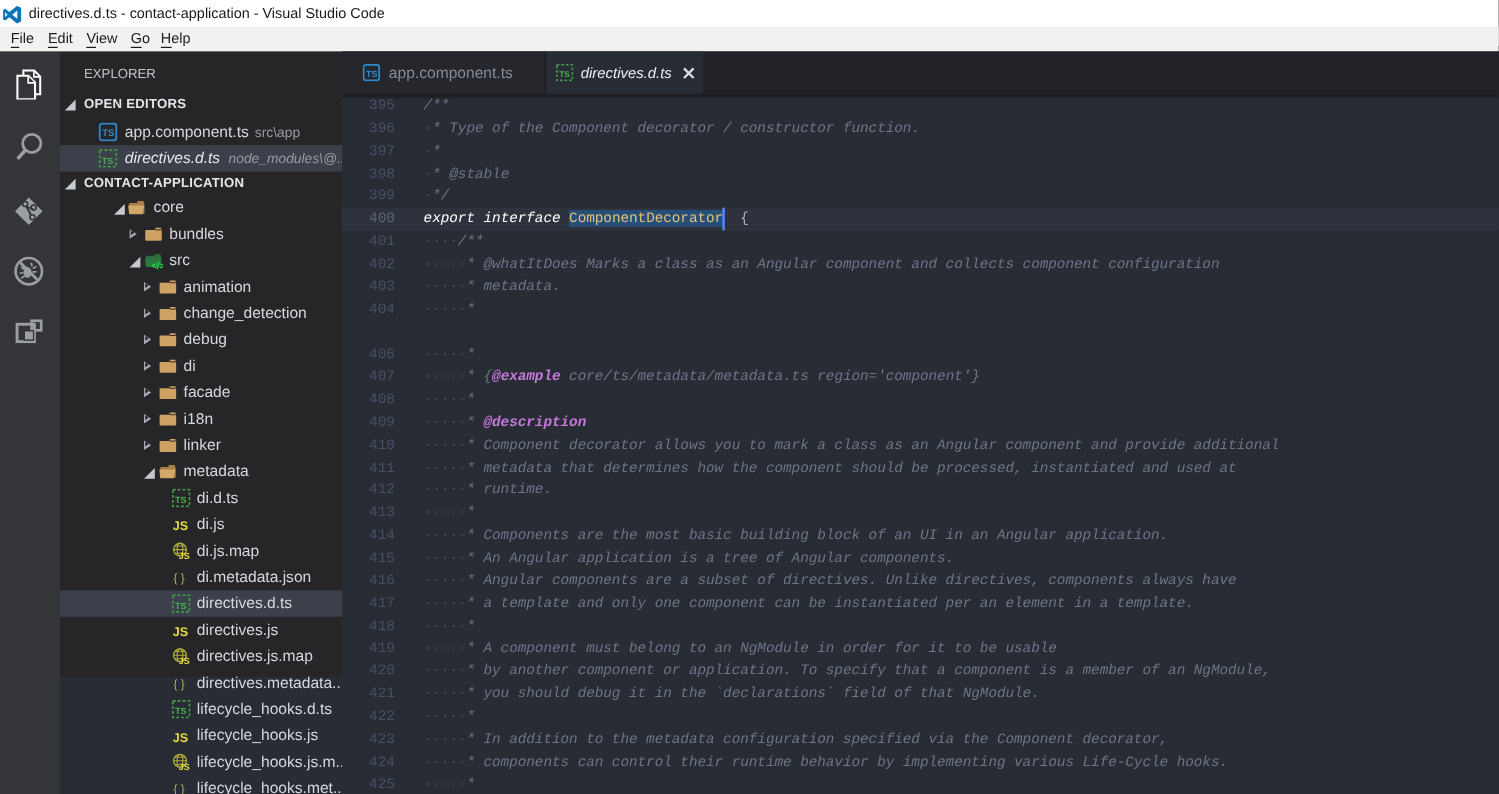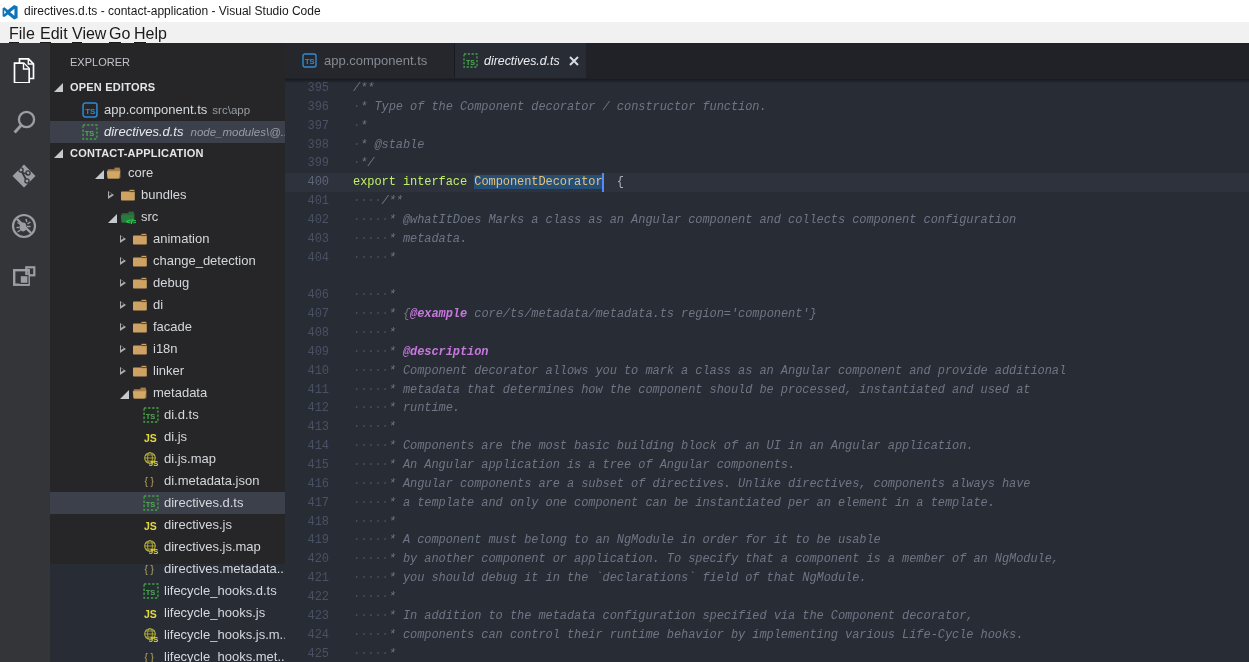--- a/index.html
+++ b/index.html
@@ -1,20 +1,20 @@
 <!DOCTYPE html>
 <html><head>
 <meta charset="utf-8">
 <style>
 html,body{margin:0;padding:0;}
 body{width:1249px;height:662px;overflow:hidden;background:#282c34;font-family:"Liberation Sans",sans-serif;position:relative;}
 .titlebar{position:absolute;left:0;top:0;width:1249px;height:38px;background:#ffffff;}
 .titlebar .ttext{position:absolute;left:24px;top:4px;font-size:12px;color:#191919;}
 .menubar{position:absolute;left:0;top:22px;width:1249px;height:21px;background:#f1f1f1;}
-.menubar span.mi{position:absolute;top:3px;font-size:16px;color:#1a1a1a;}
+.menubar span.mi{position:absolute;top:3px;font-size:12px;color:#1a1a1a;}
 .menubar u{text-decoration:none;border-bottom:1px solid #1a1a1a;padding-bottom:0px;}
 .activitybar{position:absolute;left:0;top:43px;width:50px;height:619px;background:#333539;}
 .ab-ic{position:absolute;left:11px;width:26px;height:26px;}
 .sidebar{position:absolute;left:50px;top:43px;width:235px;height:521px;background:#262629;color:#c3c7ce;font-size:13px;}
 .pane-title{position:absolute;left:20px;top:13px;font-size:11px;color:#c2c4c9;letter-spacing:0px;}
 .row{position:absolute;left:0;width:235px;height:22px;line-height:22px;white-space:nowrap;overflow:hidden;text-align:center;}
 .row.sel{background:#3b404a;}
 .hdr{font-weight:bold;font-size:11px;color:#e3e5e8;letter-spacing:0.2px;}
 .tw{position:absolute;top:6px;}
 .twe{width:0;height:0;border-left:9px solid transparent;border-bottom:9px solid #c6c9ce;}
@@ -33,21 +33,21 @@
 .tab2 .tic{left:8px;}
 .tab .tname{position:absolute;left:39px;top:10px;font-size:13px;color:#858b94;}
 .tab2 .tname{left:29px;color:#eceef2;font-style:italic;font-size:12.4px;top:11px;}
 .codearea{position:absolute;left:0;top:36px;width:964px;height:583px;font-family:"Liberation Mono",monospace;font-size:12px;letter-spacing:-0.07px;}
 .curline{position:absolute;left:0;top:94.25px;width:964px;height:19px;background:#2d323d;}
 .cl{position:absolute;left:0;width:964px;height:18.85px;line-height:18.85px;white-space:pre;}
 .ln{position:absolute;left:0;width:44px;text-align:right;color:#495164;display:inline-block;}
 .ct{position:absolute;left:68px;}
 .c{color:#6e7585;font-style:italic;}
 .w{color:#464e5f;font-style:italic;}
-.k{color:#bef264;}
+.k{color:#ffffff;font-style:italic;}
 .y{color:#e5c07b;font-family:Liberation Mono, monospace;}
 .p{color:#abb2bf;}
 .m{color:#c678dd;font-weight:bold;font-style:italic;}
 .selw{background:#264f78;position:relative;}
 .cursor{position:absolute;width:2px;height:18.85px;top:0;background:#528bff;margin-left:-1px;}
 </style>
 </head>
 <body>
 <div class="titlebar">
   <svg width="19" height="19" style="position:absolute;left:1px;top:2px" viewBox="0 0 19 19">

